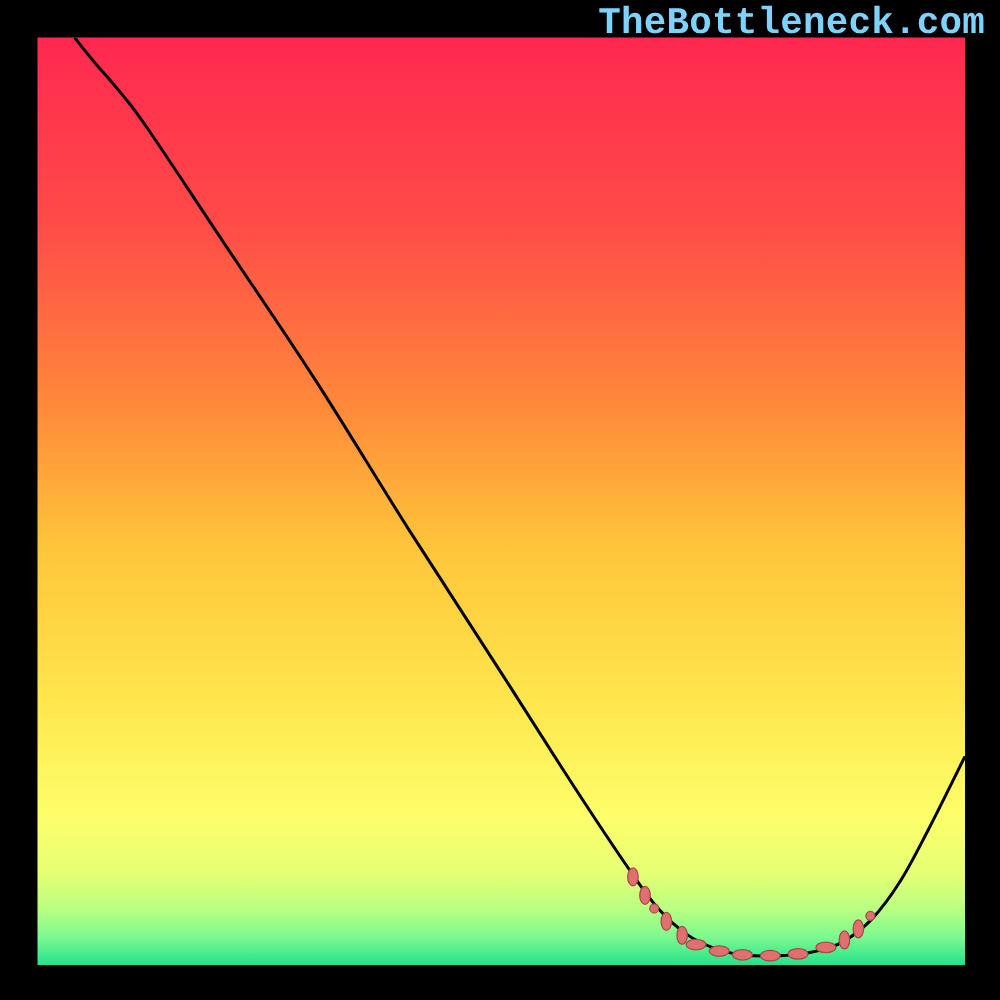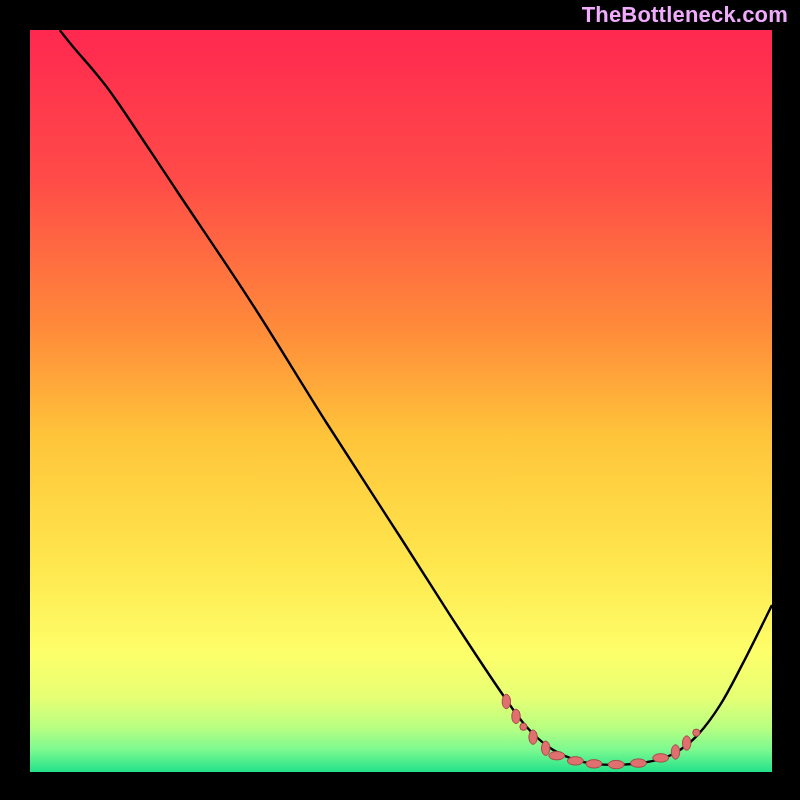--- a/index.html
+++ b/index.html
@@ -15,24 +15,24 @@
     left: 0;
     top: 0;
     width: 800px;
     height: 800px;
     background: #000;
   }
   .watermark {
     position: absolute;
     top: 2px;
     right: 12px;
-    font-family: Liberation Sans, sans-serif;
-    font-size: 22px;
+    font-family: Liberation Mono, monospace;
+    font-size: 30px;
     font-weight: bold;
-    color: #f0abfc;
+    color: #7dd3fc;
     letter-spacing: 0.2px;
   }
   svg {
     position: absolute;
     left: 0;
     top: 0;
   }
 </style>
 </head>
 <body>

